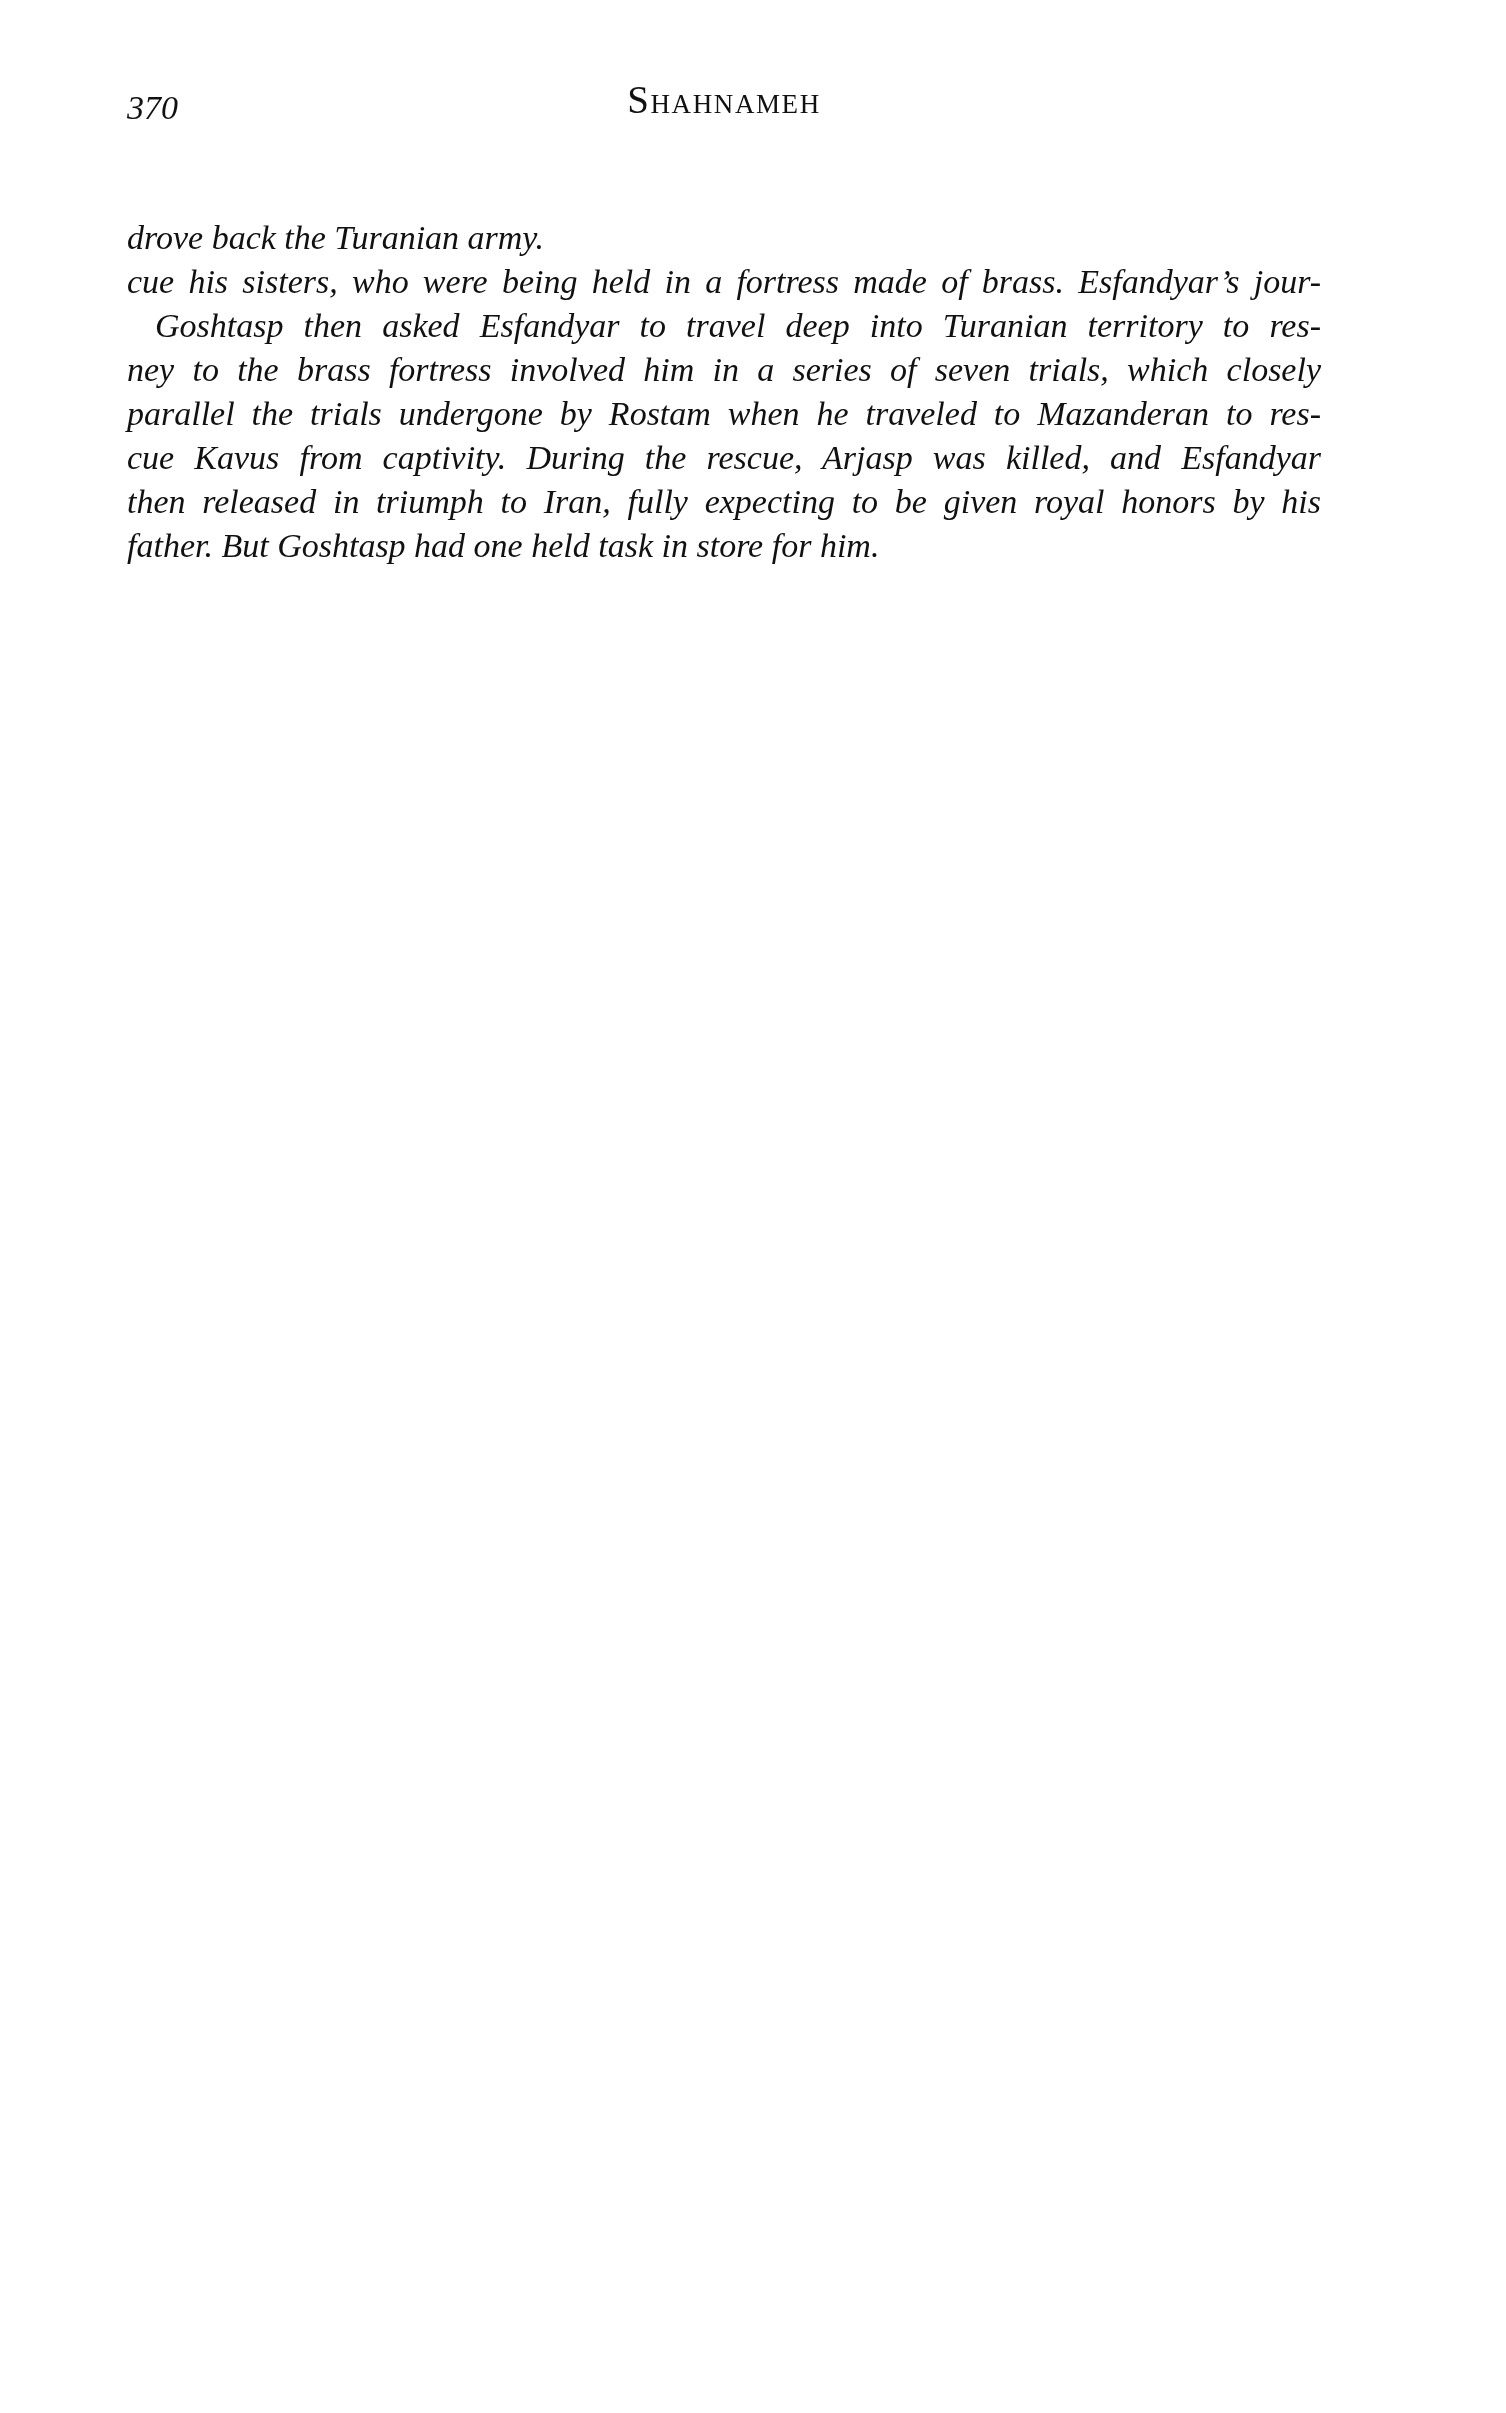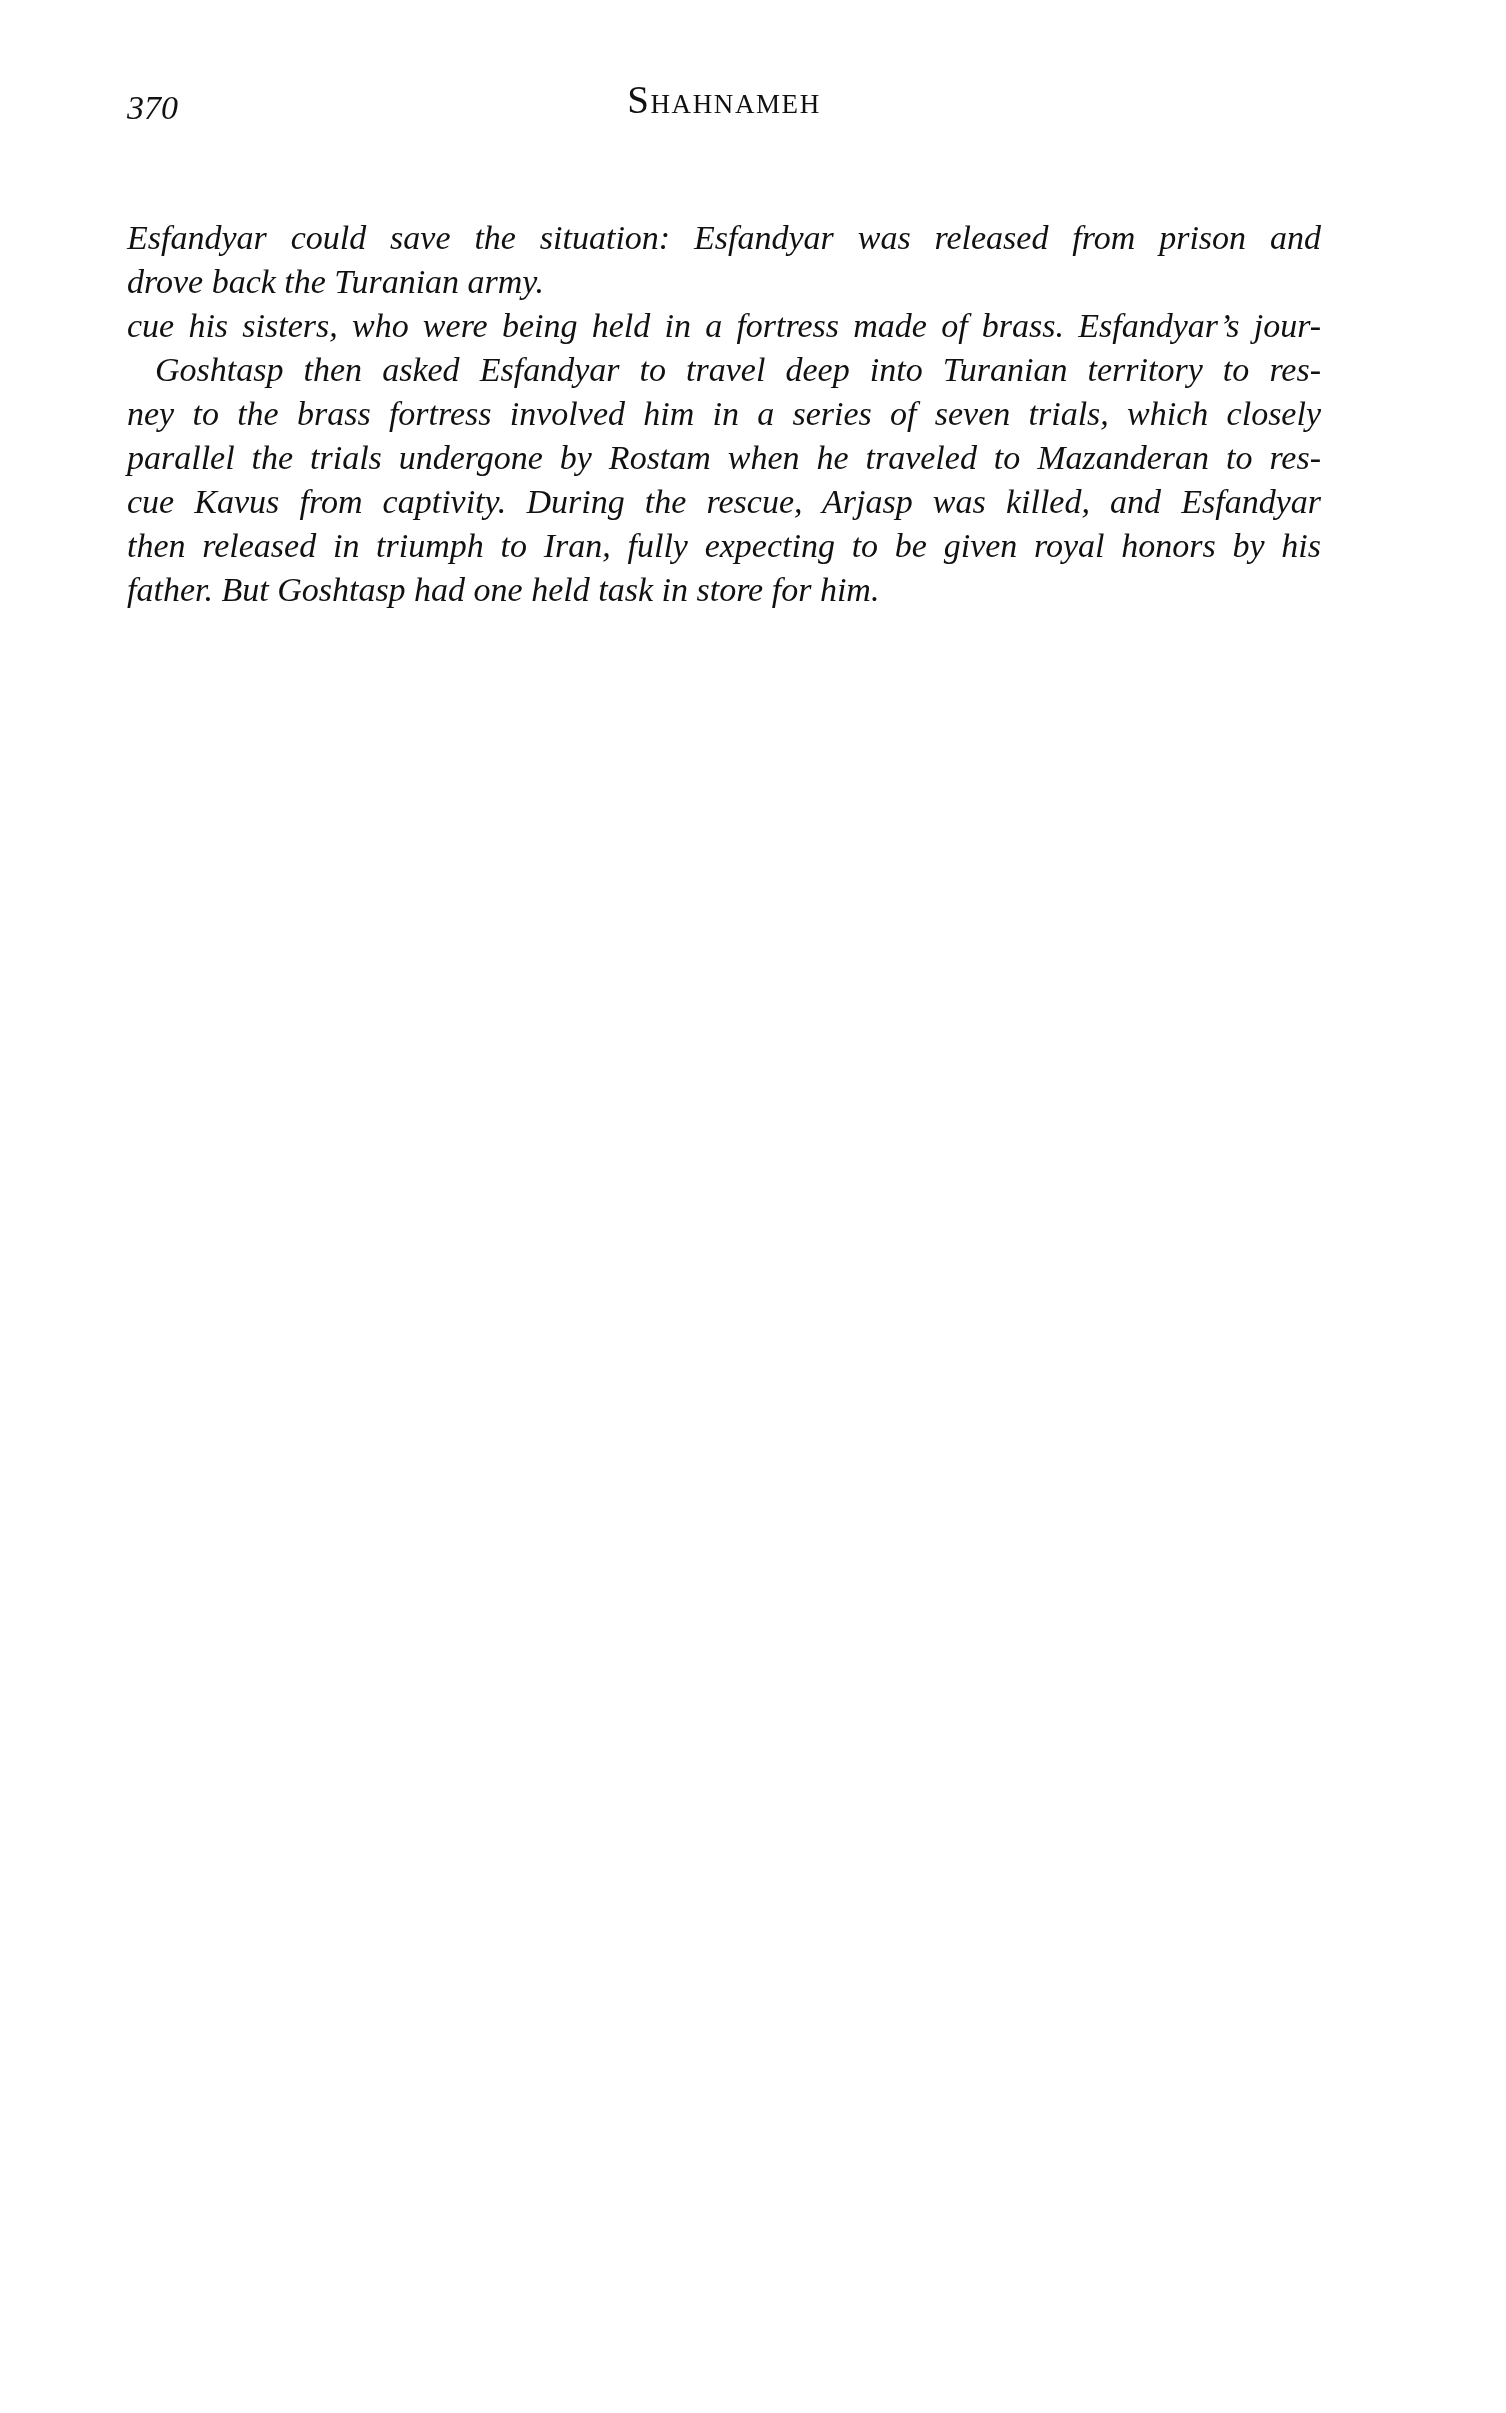--- a/index.html
+++ b/index.html
@@ -77,21 +77,20 @@
 <div class="page">
 
   <div class="running-head">
     <span class="page-number">370</span>
     <span class="running-title">Shahnameh</span>
   </div>
 
   <div class="body-text">
 
     <p class="para">
-      <span class="line">Esfandyar could save the situation: Esfandyar was released from prison and</span>
       <span class="line last">drove back the Turanian army.</span>
     </p>
 
     <p class="para">
       <span class="line">cue his sisters, who were being held in a fortress made of brass. Esfandyar’s jour-</span>
       <span class="line" style="padding-left:28px;">Goshtasp then asked Esfandyar to travel deep into Turanian territory to res-</span>
       <span class="line">ney to the brass fortress involved him in a series of seven trials, which closely</span>
       <span class="line">parallel the trials undergone by Rostam when he traveled to Mazanderan to res-</span>
       <span class="line">cue Kavus from captivity. During the rescue, Arjasp was killed, and Esfandyar</span>
       <span class="line">then released in triumph to Iran, fully expecting to be given royal honors by his</span>

